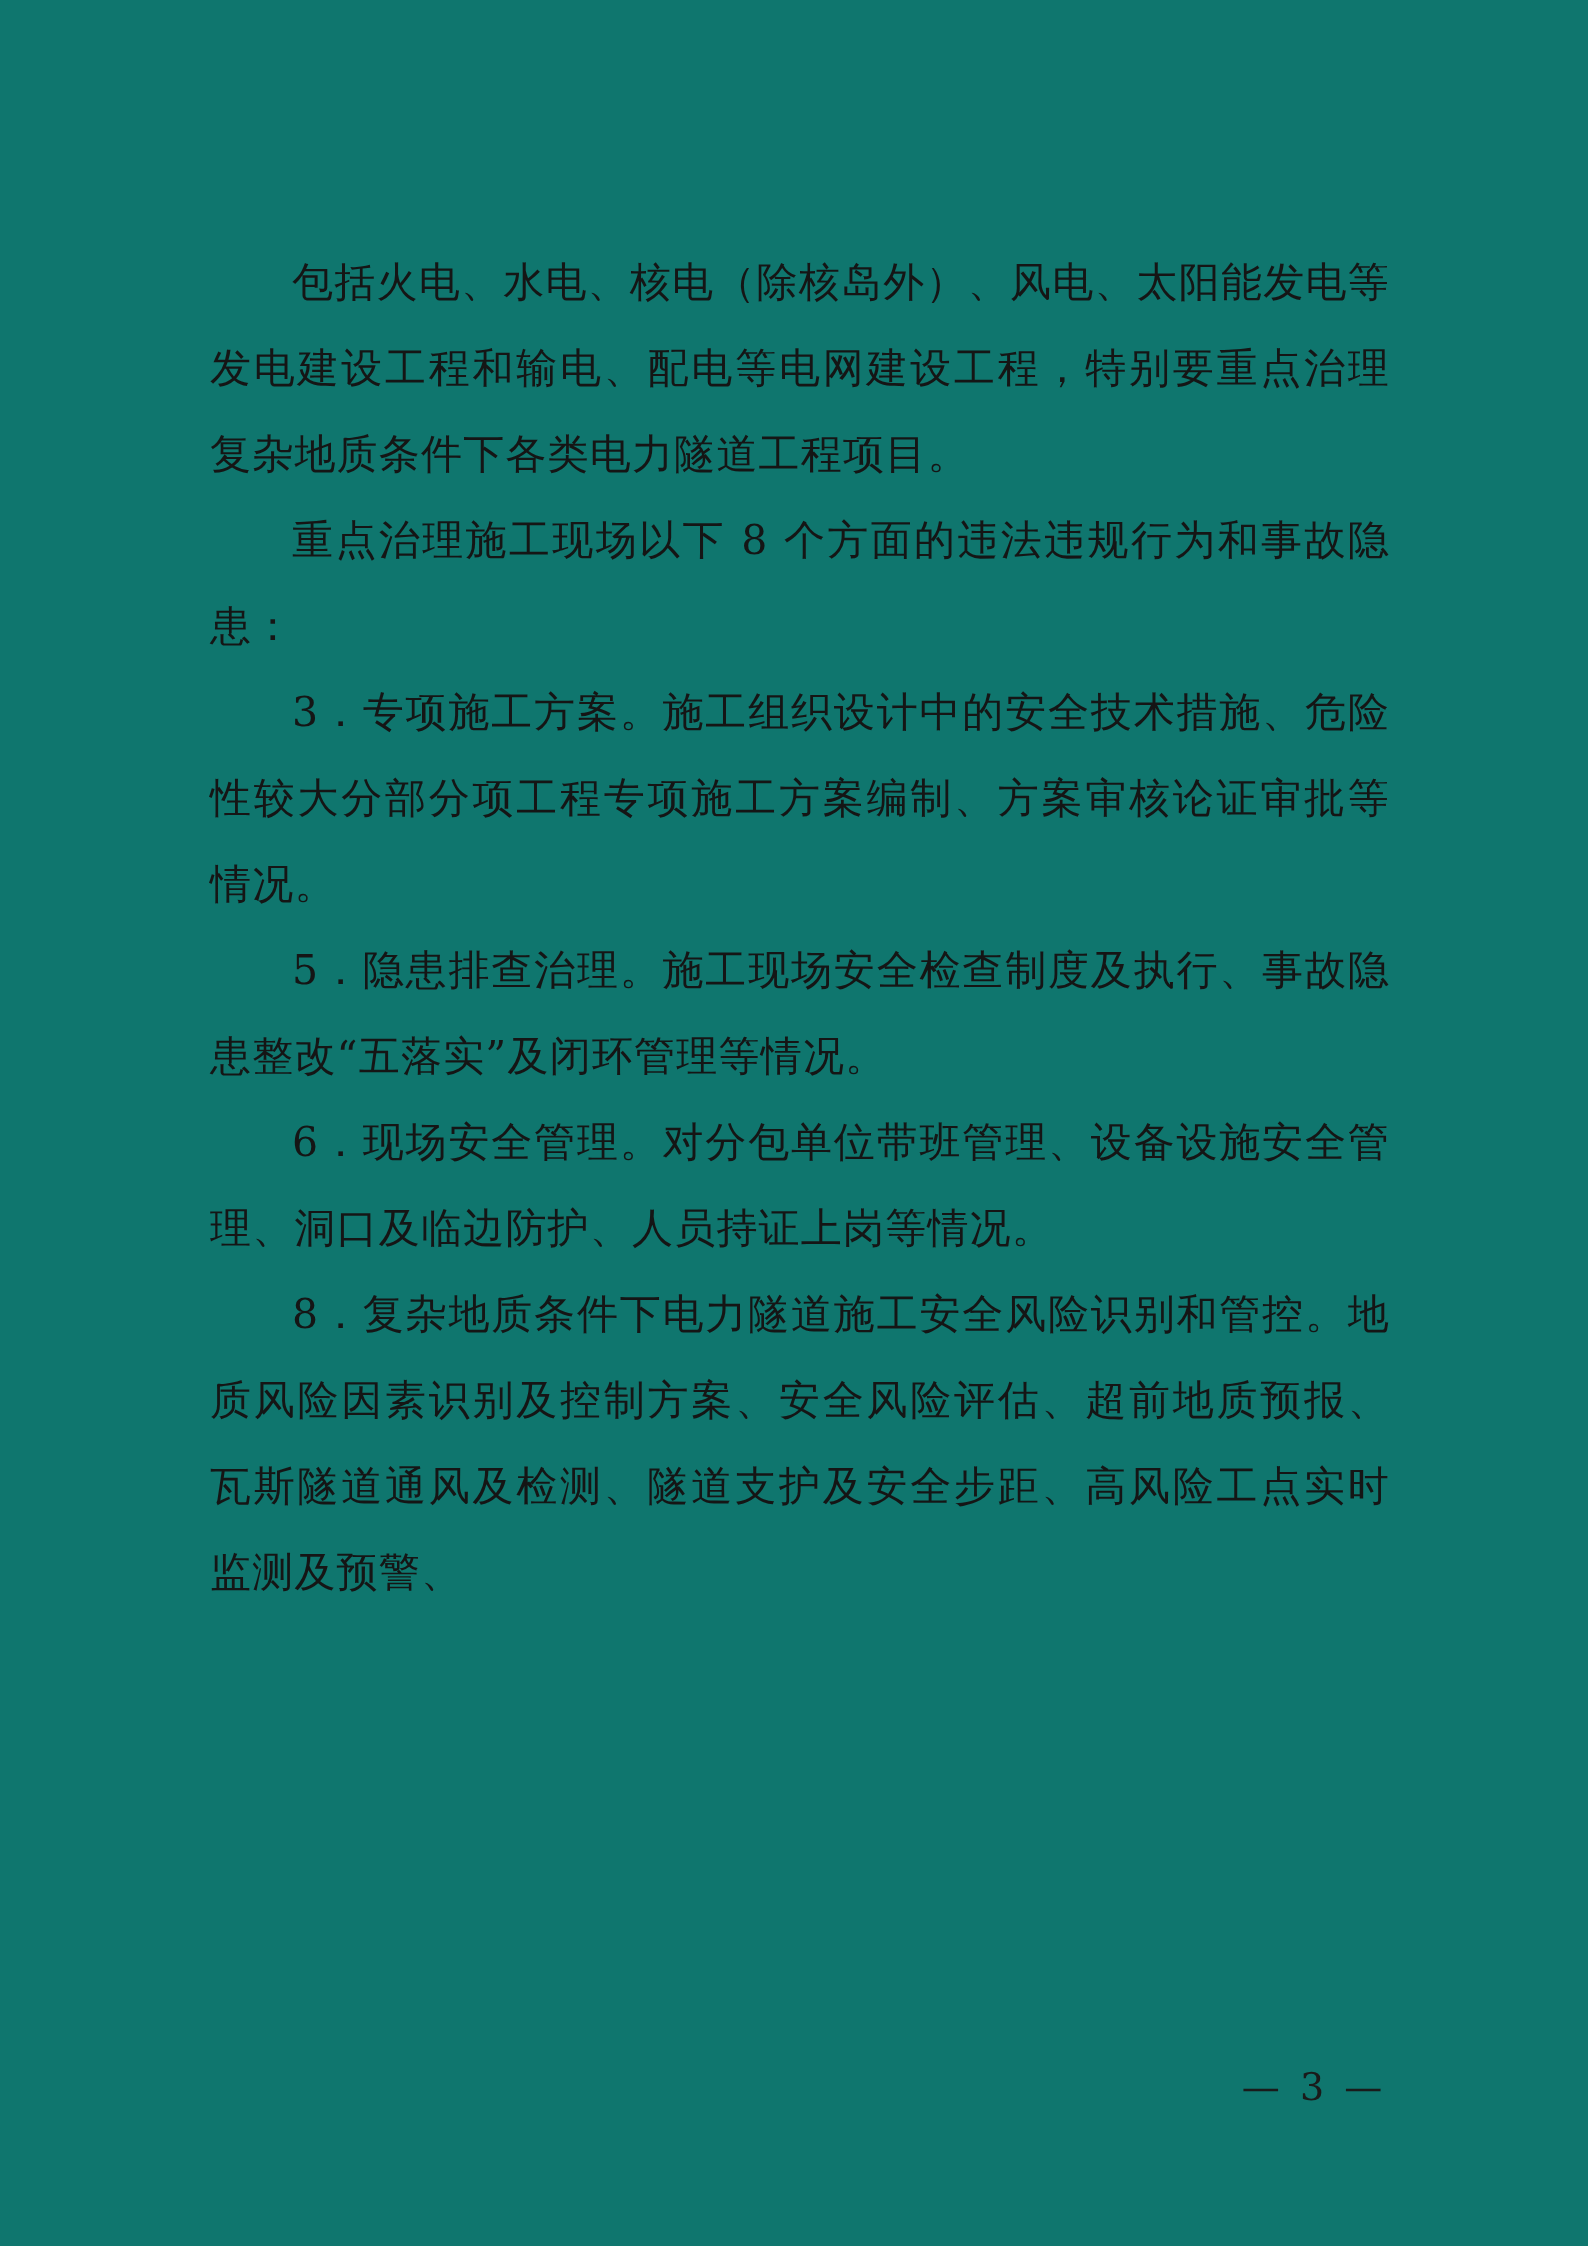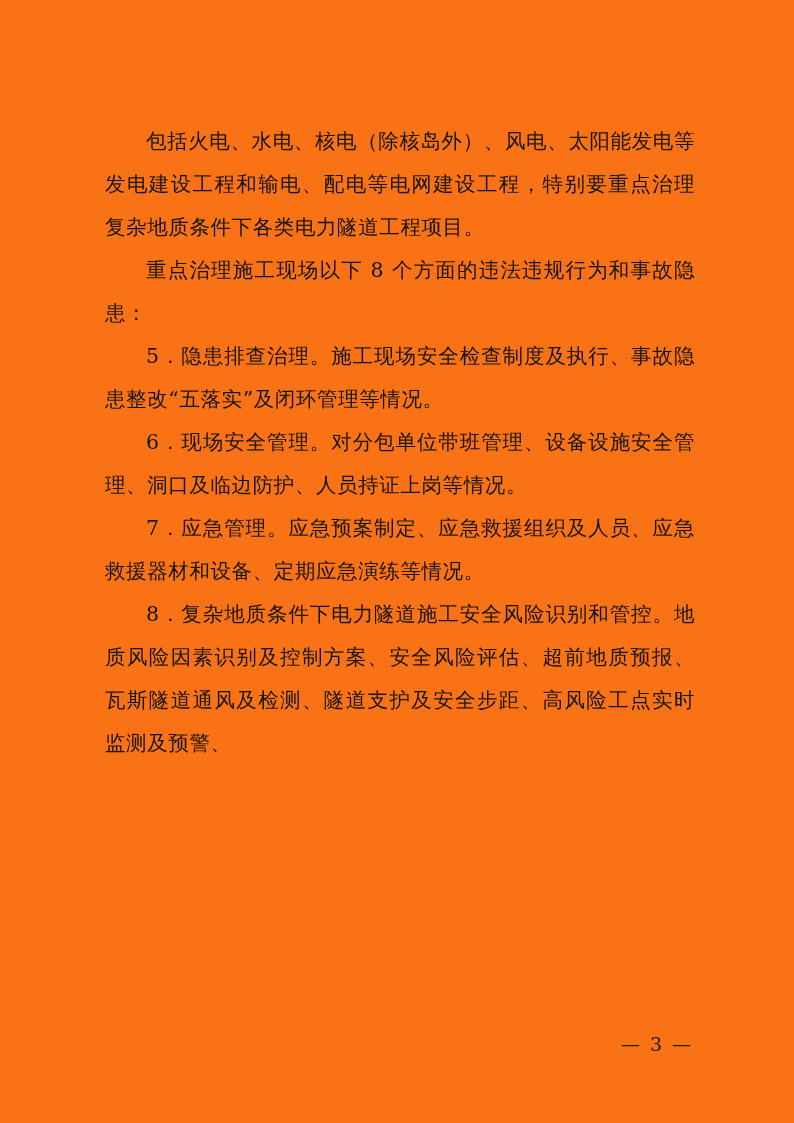--- a/index.html
+++ b/index.html
@@ -13,21 +13,21 @@
     position: relative;
     font-family: "DejaVu Serif", "Liberation Serif", serif;
     color: #1a1a1a;
     overflow: hidden;
   }
   .page {
     position: absolute;
     left: 0; top: 0;
     width: 794px;
     height: 1123px;
-    background: #f97316;
+    background: #0f766e;
   }
   .content {
     position: absolute;
     left: 105px;
     top: 120px;
     width: 590px;
   }
   .para {
     font-size: 20.5px;
     line-height: 43px;
@@ -54,21 +54,21 @@
     display: inline-block;
   }
 </style>
 </head>
 <body>
 
 <div class="page">
   <div class="content">
     <p class="para">包括火电、水电、核电（除核岛外）、风电、太阳能发电等发电建设工程和输电、配电等电网建设工程，特别要重点治理复杂地质条件下各类电力隧道工程项目。</p>
     <p class="para">重点治理施工现场以下 8 个方面的违法违规行为和事故隐患：</p>
+    <p class="para">3．专项施工方案。施工组织设计中的安全技术措施、危险性较大分部分项工程专项施工方案编制、方案审核论证审批等情况。</p>
     <p class="para">5．隐患排查治理。施工现场安全检查制度及执行、事故隐患整改“五落实”及闭环管理等情况。</p>
     <p class="para">6．现场安全管理。对分包单位带班管理、设备设施安全管理、洞口及临边防护、人员持证上岗等情况。</p>
-    <p class="para">7．应急管理。应急预案制定、应急救援组织及人员、应急救援器材和设备、定期应急演练等情况。</p>
     <p class="para">8．复杂地质条件下电力隧道施工安全风险识别和管控。地质风险因素识别及控制方案、安全风险评估、超前地质预报、瓦斯隧道通风及检测、隧道支护及安全步距、高风险工点实时监测及预警、</p>
   </div>
   <div class="page-number">
     <span class="pn-inner">— 3 —</span>
   </div>
 </div>
 
 </body></html>

